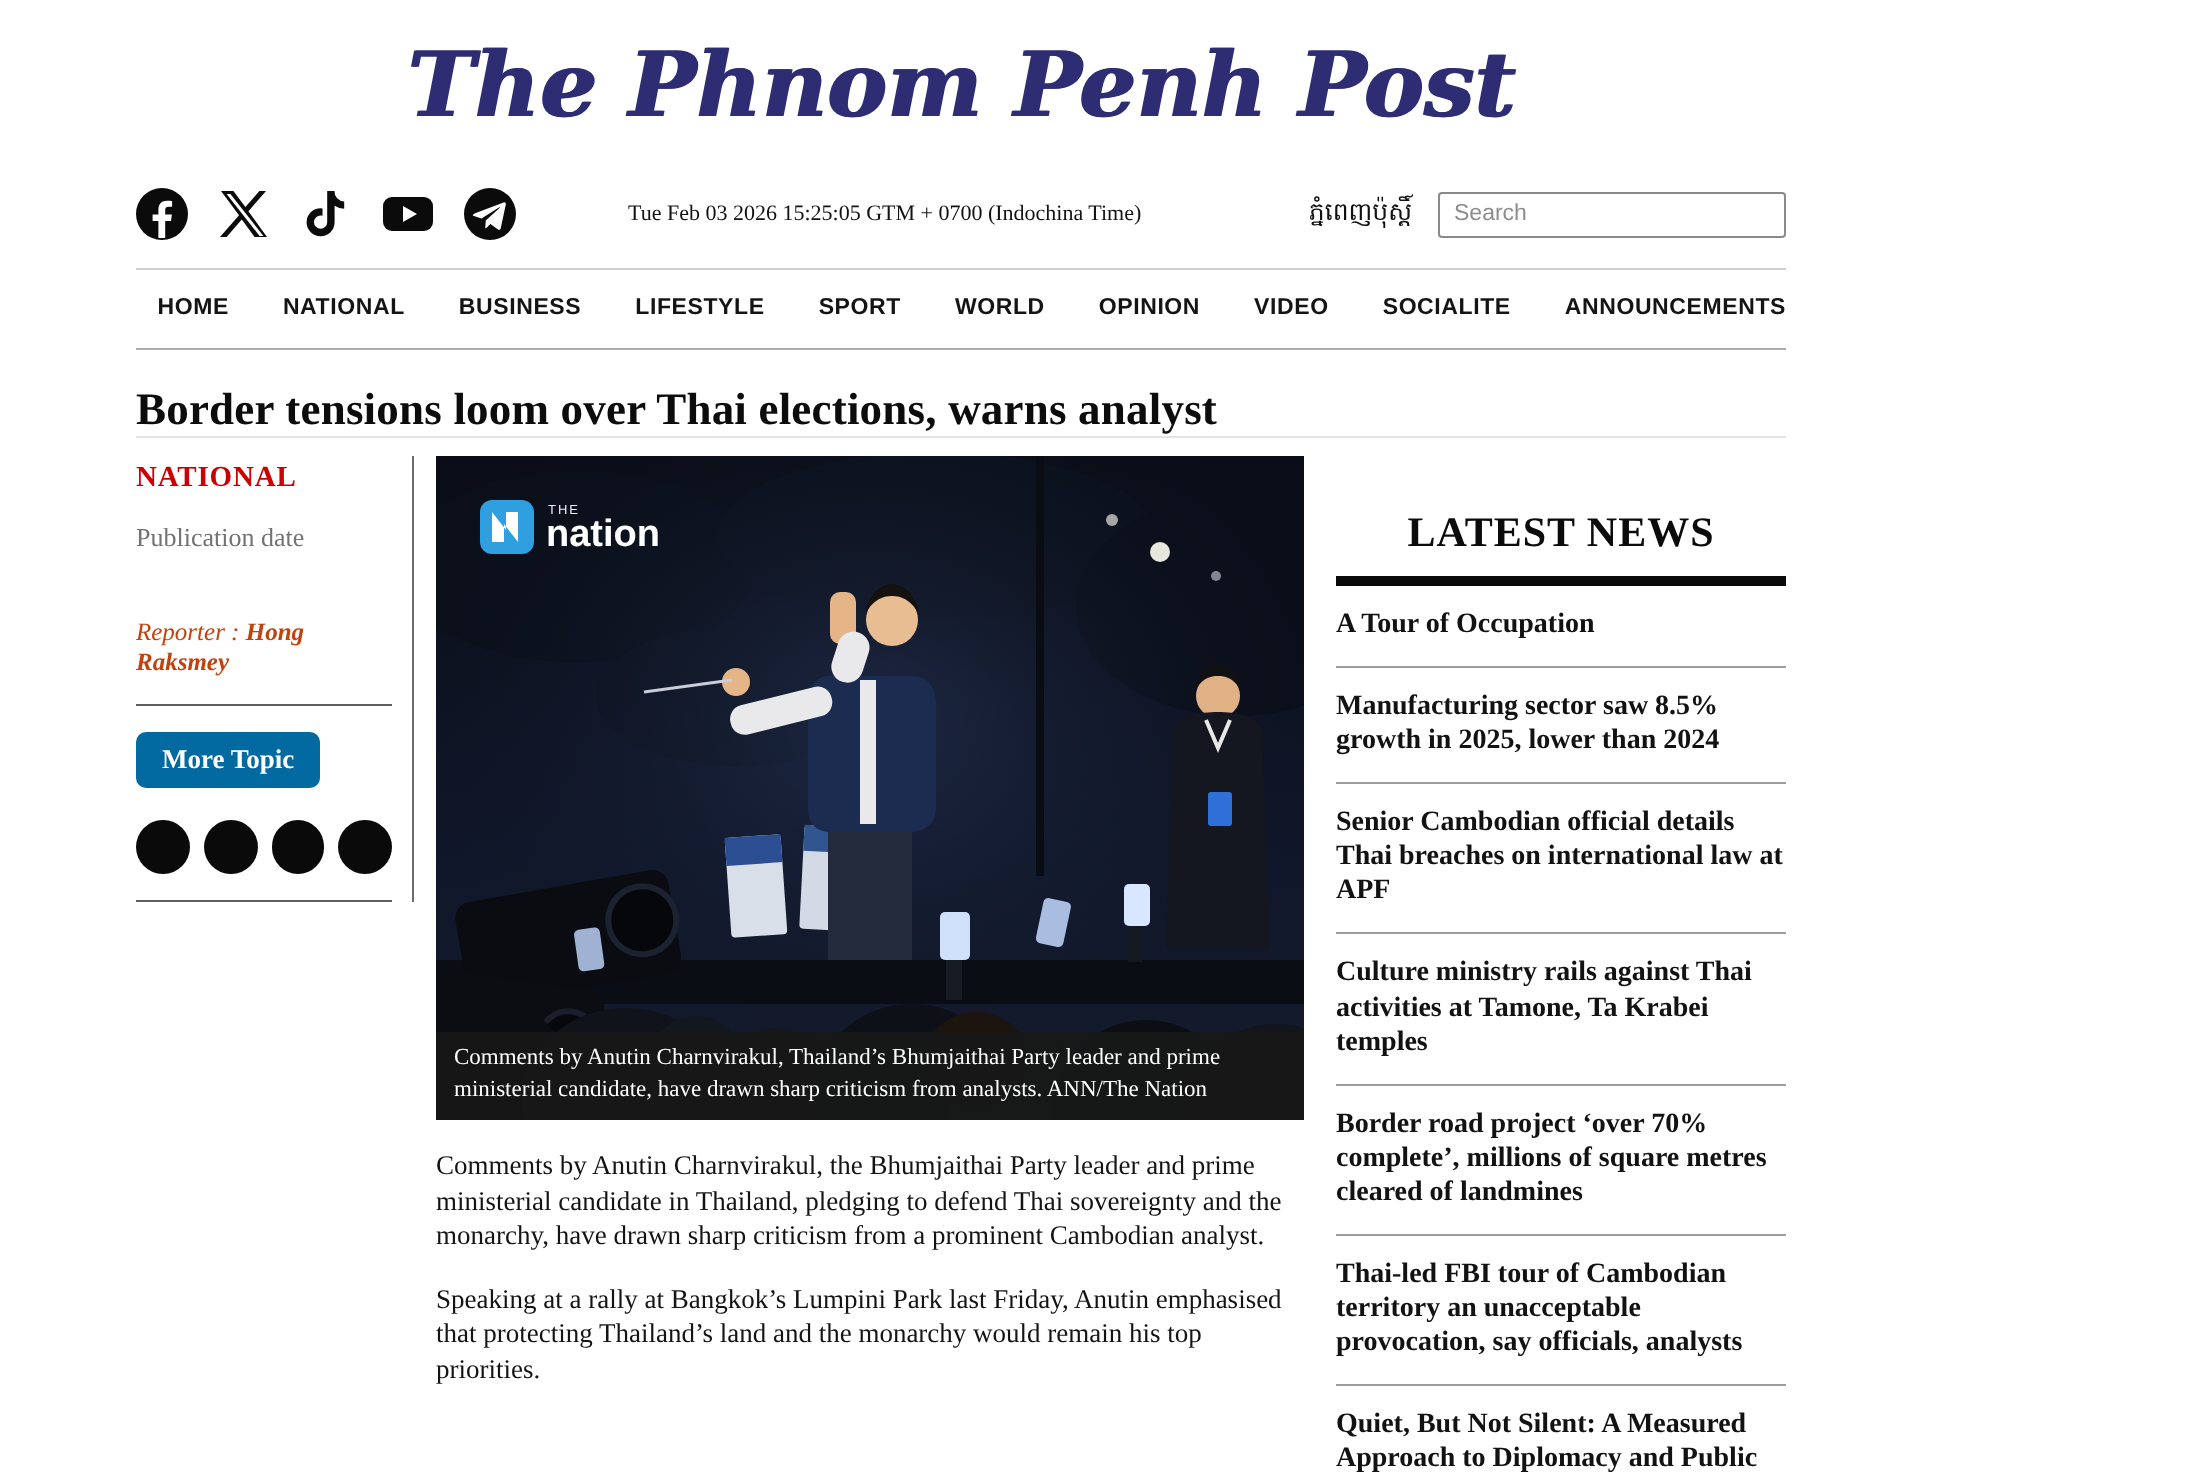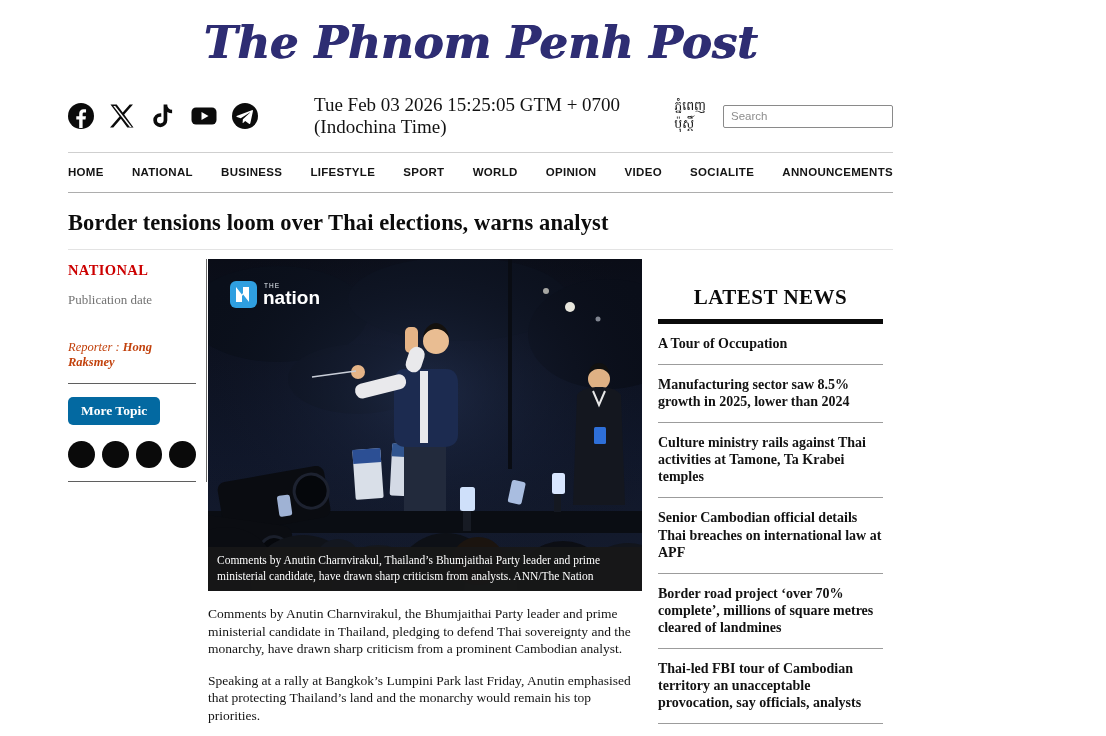--- a/index.html
+++ b/index.html
@@ -16,61 +16,61 @@
     margin:0; display:inline-block;
     font-family:"DejaVu Serif", serif; font-weight:bold; font-style:italic;
     font-size:45px; color:#2e2d73; letter-spacing:0px;
     text-shadow:1px 0 0 #2e2d73;
   }
 
   
   .header-row { display:flex; align-items:center; padding:8px 0 14px; border-bottom:1px solid #cfcfcf; }
   .social { display:flex; align-items:center; gap:15px; }
   .social .icon { width:26px; height:26px; display:inline-block; cursor:pointer; }
-  .datetime { margin-left:56px; font-size:19px; color:#121212; }
+  .datetime { margin-left:56px; font-size:11px; color:#121212; }
   .right-tools { margin-left:auto; display:flex; align-items:center; gap:13px; }
   .khmer { font-family:"DejaVu Sans", sans-serif; font-size:12.5px; color:#111; text-decoration:none; cursor:pointer; }
   .search {
     width:174px; height:23px; border:1px solid #8a8a8a; border-radius:2px;
     font-family:"Liberation Sans", sans-serif; font-size:11.5px; padding:2px 7px; color:#444;
   }
   .search::placeholder { color:#8d8d8d; }
 
   
-  .nav { display:flex; justify-content:space-between; gap:27px; padding:13px 0 14px; border-bottom:1px solid #adadad; }
+  .nav { display:flex; justify-content:flex-end; gap:27px; padding:13px 0 14px; border-bottom:1px solid #adadad; }
   .nav a {
     font-family:"Liberation Sans", sans-serif; font-size:11.5px; font-weight:bold;
     color:#141414; text-decoration:none; letter-spacing:0.3px; cursor:pointer; white-space:nowrap;
   }
 
   
   .headline {
     margin:17px 0 0; font-size:22.5px; font-weight:bold; color:#0c0c0c;
-    padding-bottom:13px; border-bottom:1px solid #e3e3e3; letter-spacing:0.1px;
+    border-bottom:1px solid #e3e3e3; letter-spacing:0.1px;
   }
 
   
   .content { display:flex; margin-top:9px; align-items:flex-start; }
 
   .left-col { width:139px; padding-right:10px; border-right:1px solid #6b6b6b; min-height:212px; flex:none; }
   .category { color:#cc0000; font-weight:bold; font-size:14.5px; letter-spacing:0.4px; margin-top:3px; }
   .pub-label { margin-top:13px; font-size:13px; line-height:1.28; color:#737373; }
   .pub-value { font-size:13px; line-height:1.28; color:#1c1c1c; }
   .reporter { margin-top:31px; font-size:12.5px; color:#c2410c;font-style:italic; }
   .reporter b { font-size:12.5px; }
   .meta-rule { border:none; border-top:1px solid #5f5f5f; margin:13px 0 0; }
   .more-topic {
     margin-top:13px; background:#0369a1; color:#fff; border:none; border-radius:5px;
     font-family:"Liberation Serif", serif; font-weight:bold; font-size:13.5px;
     padding:6px 13px; cursor:pointer; display:inline-block;
   }
   .share-row { margin-top:16px; display:flex; gap:7px; }
   .share-dot { width:27px; height:27px; border-radius:50%; background:#0a0a0a; cursor:pointer; }
 
-  .main-col { width:434px; margin-left:1px; flex:none; }
+  .main-col { width:434px; margin-left:11px; flex:none; }
   figure.photo { margin:0; width:434px; height:332px; position:relative; background:#0b0e16; overflow:hidden; }
   figure.photo svg { position:absolute; inset:0; display:block; }
   figcaption {
     position:absolute; left:0; right:0; bottom:0; background:rgba(24,24,24,0.93);
     color:#fff; font-size:11.5px; line-height:1.4; padding:5px 9px 7px;
   }
   .body-para { margin:14px 0 0; font-size:13.5px; line-height:1.3; color:#141414; }
 
   
   .latest { margin-left:16px; width:225px; flex:none; }
@@ -283,22 +283,22 @@
       <p class="body-para">Comments by Anutin Charnvirakul, the Bhumjaithai Party leader and prime ministerial candidate in Thailand, pledging to defend Thai sovereignty and the monarchy, have drawn sharp criticism from a prominent Cambodian analyst.</p>
       <p class="body-para">Speaking at a rally at Bangkok’s Lumpini Park last Friday, Anutin emphasised that protecting Thailand’s land and the monarchy would remain his top priorities.</p>
     </main>
 
     <aside class="latest">
       <h3 class="latest-title">LATEST NEWS</h3>
       <div class="latest-bar"></div>
       <ul class="latest-list">
         <li>A Tour of Occupation</li>
         <li>Manufacturing sector saw 8.5% growth in 2025, lower than 2024</li>
+        <li>Senior Cambodian official details Thai breaches on international law at APF</li>
         <li>Culture ministry rails against Thai activities at Tamone, Ta Krabei temples</li>
-        <li>Senior Cambodian official details Thai breaches on international law at APF</li>
         <li>Border road project ‘over 70% complete’, millions of square metres cleared of landmines</li>
         <li>Thai-led FBI tour of Cambodian territory an unacceptable provocation, say officials, analysts</li>
         <li>Quiet, But Not Silent: A Measured Approach to Diplomacy and Public Confidence</li>
       </ul>
     </aside>
 
   </div>
 </div>
 
 </body></html>

